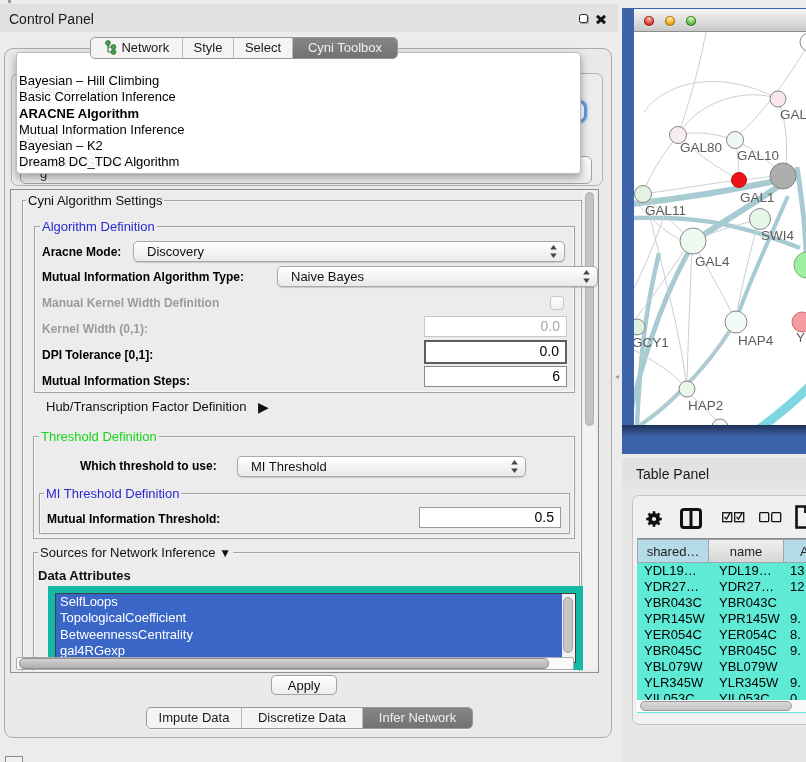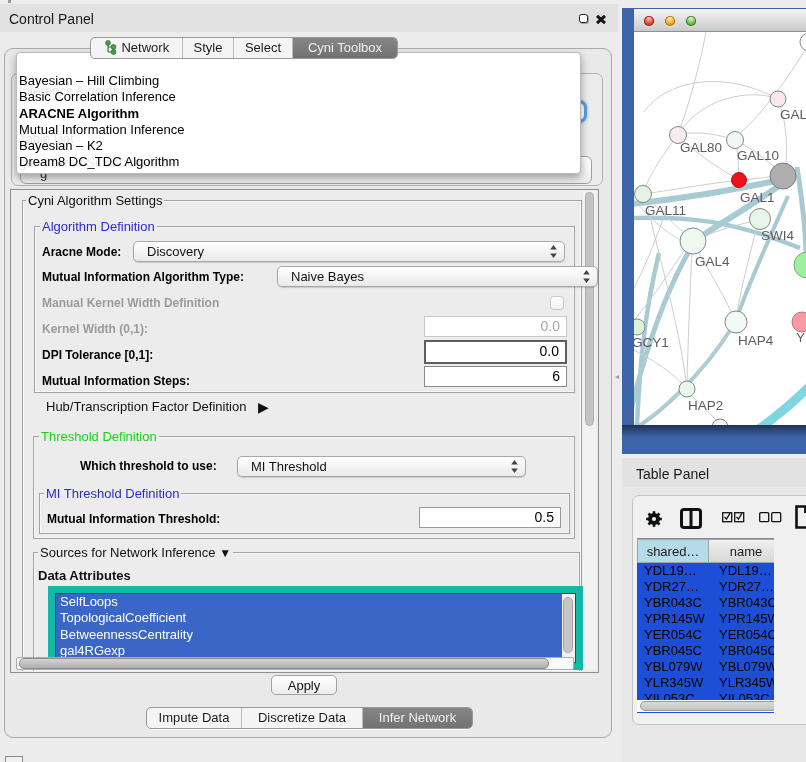--- a/index.html
+++ b/index.html
@@ -269,21 +269,21 @@
     <g fill="none" stroke="#111" stroke-width="1.3">
       <rect x="0.7" y="0.7" width="9" height="9" rx="1"></rect>
       <rect x="12.7" y="0.7" width="9" height="9" rx="1"></rect>
     </g>
   </svg>
 <svg class="abs" style="left:795px;top:505px;" width="17" height="24" viewBox="0 0 17 24">
     <path d="M1.5 1.5 L10.5 1.5 L15.5 6.5 L15.5 22.5 L1.5 22.5 Z" fill="#f0f0f0" stroke="#111" stroke-width="2.6"></path>
     <path d="M10 1.5 L10 7 L15.5 7" fill="none" stroke="#111" stroke-width="1.8"></path>
   </svg>
 
-<div class="abs" style="left:637px;top:538px;width:137px;height:174px;background:#1d4ed8;overflow:hidden;font-size:13px;border-top:1px solid #8a8a8a;">
+<div class="abs" style="left:637px;top:538px;width:169px;height:174px;background:#5eead4;overflow:hidden;font-size:13px;border-top:1px solid #8a8a8a;">
   <div style="position:absolute;left:0;top:0;width:72px;height:24px;background:#b5dbe9;border:1px solid #9aa7ad;box-sizing:border-box;text-align:center;line-height:23px;color:#222;">shared…</div>
   <div style="position:absolute;left:71px;top:0;width:76px;height:24px;background:linear-gradient(#efefef,#d7d7d7);border:1px solid #9aa7ad;box-sizing:border-box;text-align:center;line-height:23px;color:#222;">name</div>
   <div style="position:absolute;left:146px;top:0;width:61px;height:24px;background:#b5dbe9;border:1px solid #9aa7ad;box-sizing:border-box;line-height:23px;color:#222;padding-left:16px;">A</div>
   <div style="position:absolute;left:0;top:24px;line-height:16px;color:#000;">
     <div style="position:absolute;left:7px;width:66px;">YDL19…<br>YDR27…<br>YBR043C<br>YPR145W<br>YER054C<br>YBR045C<br>YBL079W<br>YLR345W<br>YIL053C</div>
     <div style="position:absolute;left:82px;width:66px;">YDL19…<br>YDR27…<br>YBR043C<br>YPR145W<br>YER054C<br>YBR045C<br>YBL079W<br>YLR345W<br>YIL053C</div>
     <div style="position:absolute;left:153px;width:25px;">13<br>12<br><br>9.<br>8.<br>9.<br><br>9.<br>0.</div>
   </div>
   <div style="position:absolute;left:0;top:161px;width:169px;height:12px;background:#fafafa;"></div>
   <div style="position:absolute;left:3px;top:162px;width:150px;height:8px;background:linear-gradient(#dadada,#c2c2c2);border:1px solid #9a9a9a;border-radius:5px;"></div>

